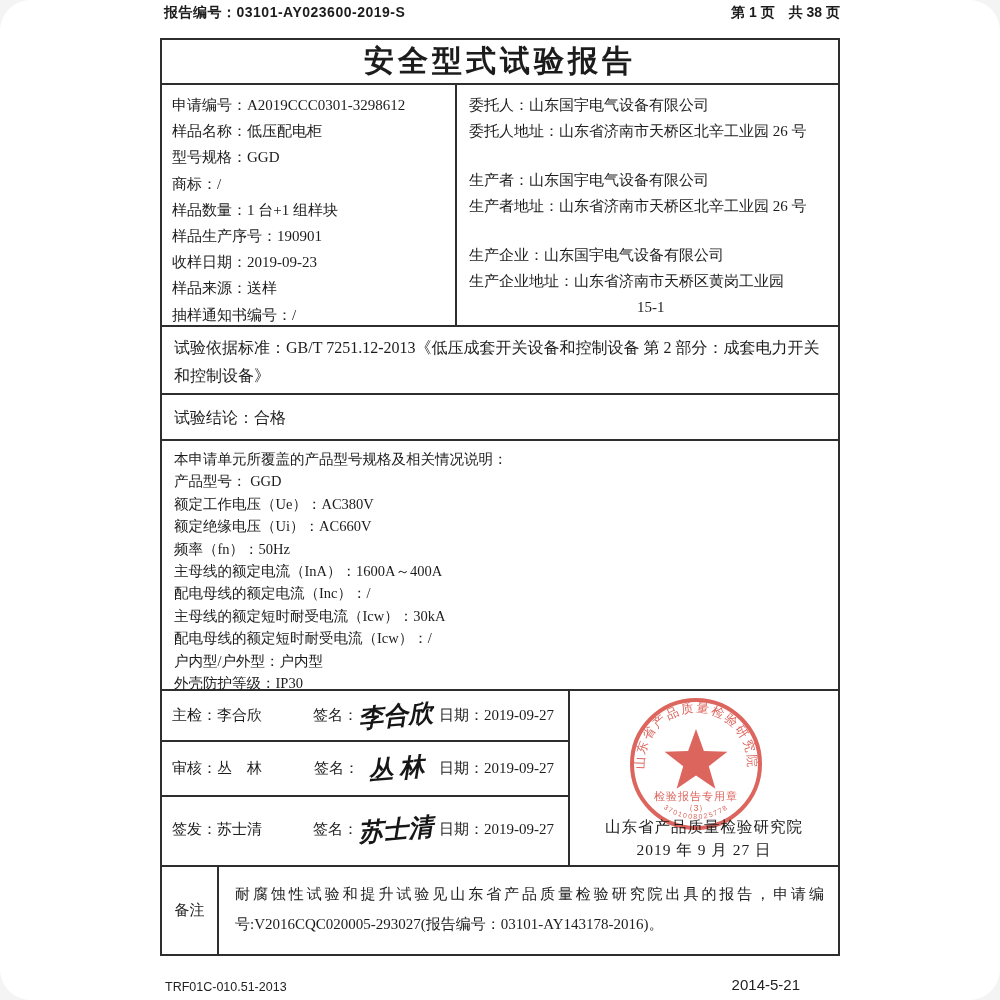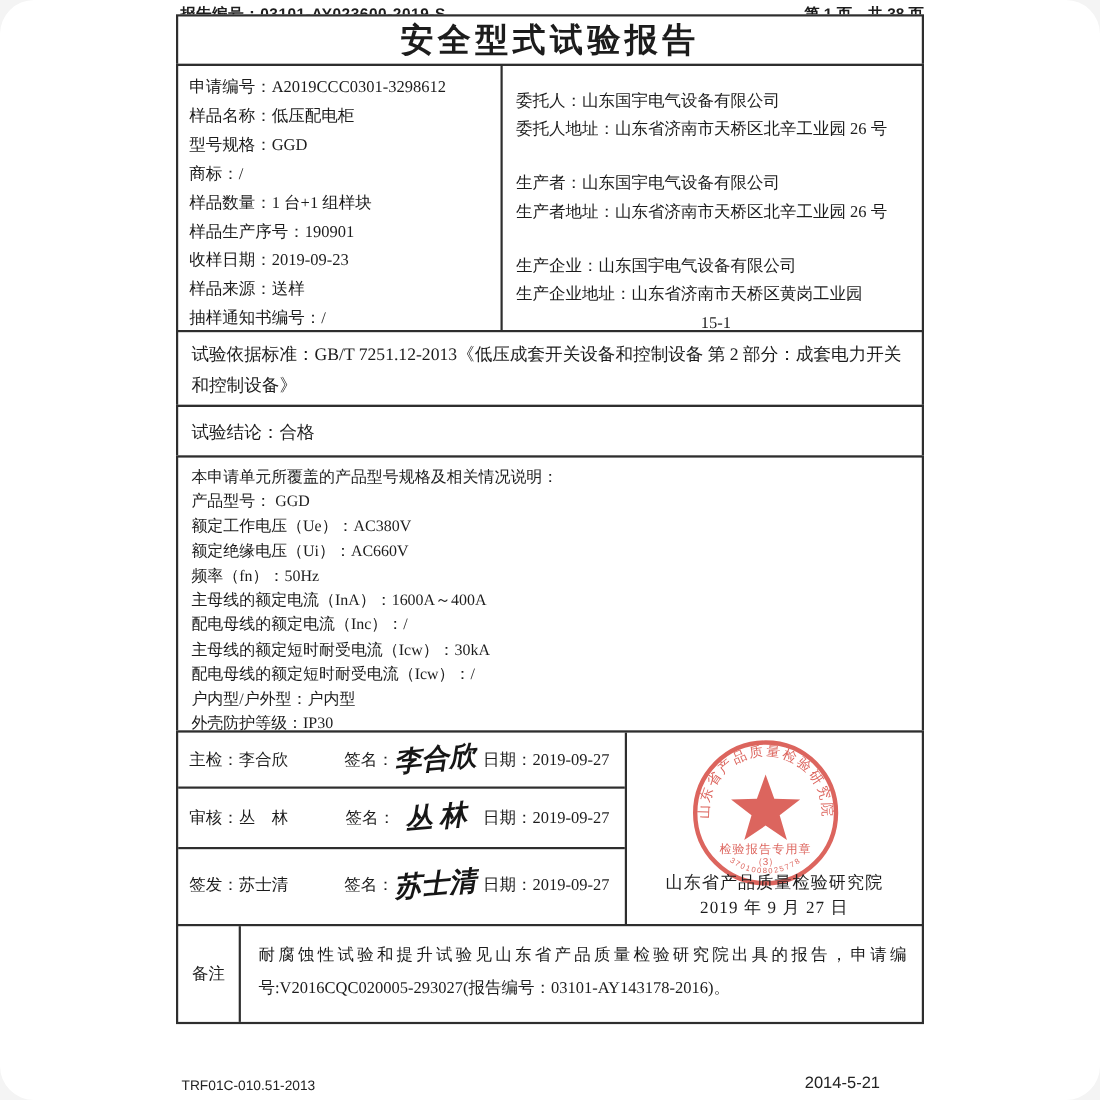--- a/index.html
+++ b/index.html
@@ -12,36 +12,36 @@
   .hdr-left {
     position:absolute; left:164px; top:4px;
     font-family:"Liberation Sans","DejaVu Sans",sans-serif;
     font-weight:700; font-size:14px; letter-spacing:0.5px;
   }
   .hdr-right {
     position:absolute; right:160px; top:4px;
     font-family:"Liberation Sans","DejaVu Sans",sans-serif;
     font-weight:700; font-size:14px;
   }
-  .doc { position:absolute; left:160px; top:13px; width:680px; }
+  .doc { position:absolute; left:160px; top:38px; width:680px; }
   .sec { border:2px solid #2e2e2e; margin-top:-2px; background:#fff; }
   .sec:first-child { margin-top:0; }
 
   .title-box {
     height:47px; display:flex; align-items:center; justify-content:center;
     font-size:30px; font-weight:600; letter-spacing:4px;
   }
 
   .info-row { height:244px; display:flex; }
   .info-left {
     width:295px; border-right:2px solid #2e2e2e;
     padding:7px 10px; font-size:15px; line-height:26.2px;
   }
   .info-right { flex:1; padding:7px 12px; font-size:15px; line-height:26px; }
-  .info-group { margin-bottom:23px;margin-top:12px; }
+  .info-group { margin-bottom:23px; }
   .info-group:last-child { margin-bottom:0; }
   .addr-cont { padding-left:168px; }
 
   .standard-box { height:70px; padding:7px 12px; font-size:16px; line-height:28px; }
   .conclusion-box { height:48px; padding:13px 12px; font-size:16px; }
   .specs-box { height:252px; padding:7px 12px; font-size:14.5px; line-height:22.4px; }
 
   .sign-row { height:178px; display:flex; }
   .sign-left { width:408px; border-right:2px solid #2e2e2e; display:flex; flex-direction:column; }
   .sign-line { display:flex; align-items:center; padding:0 14px 0 10px; font-size:15px; }

